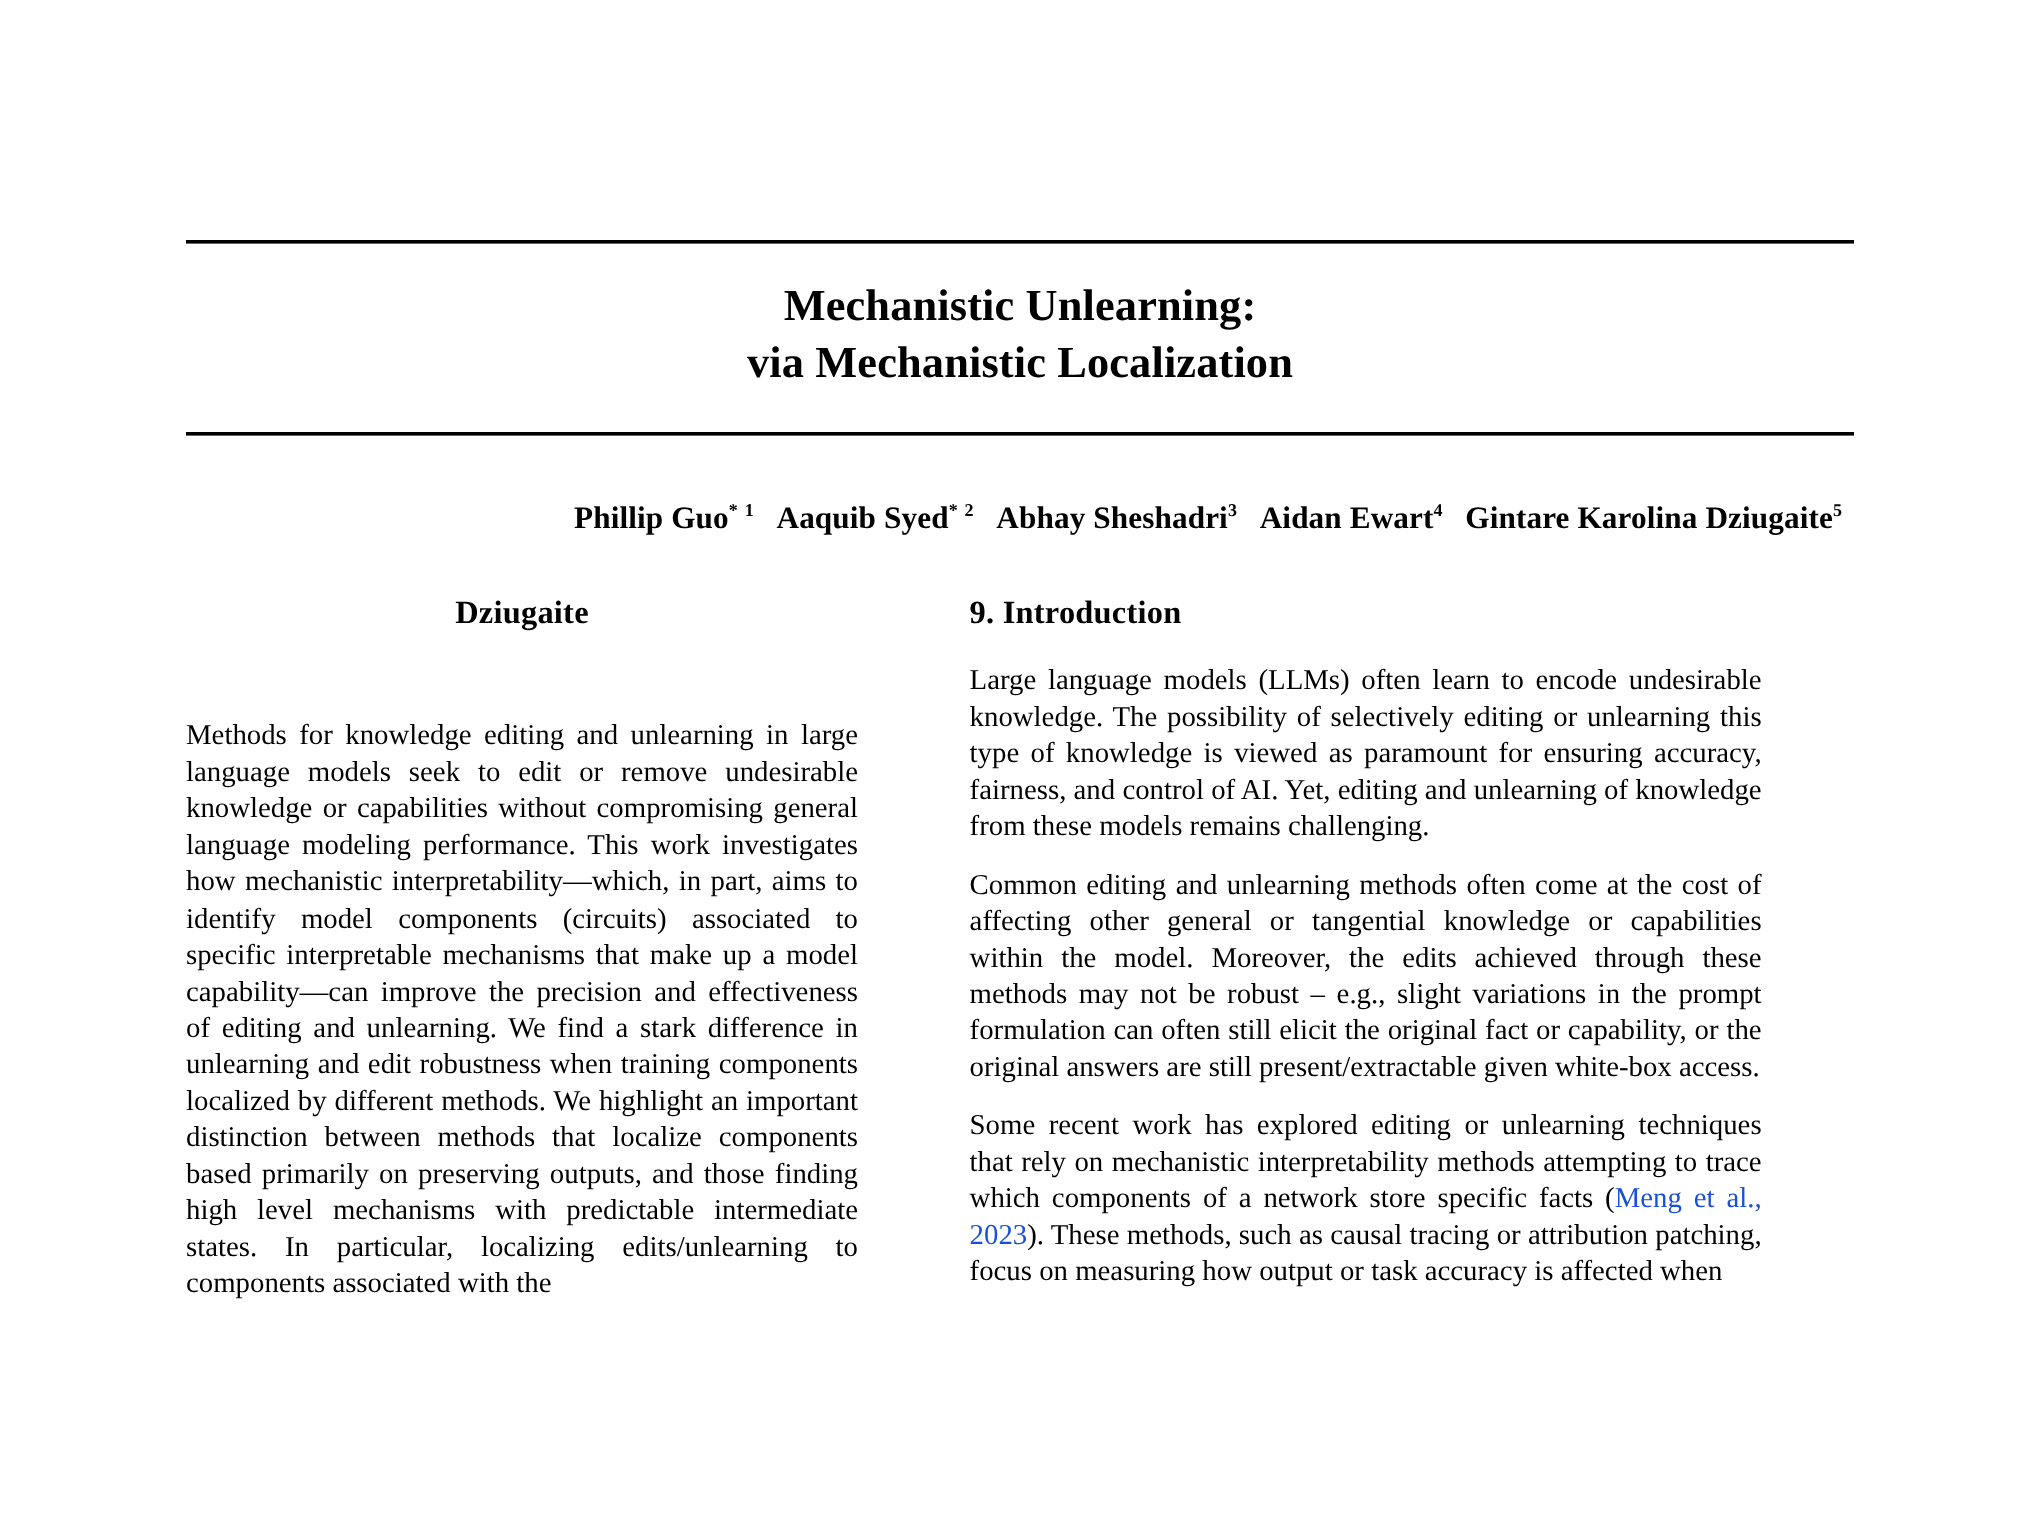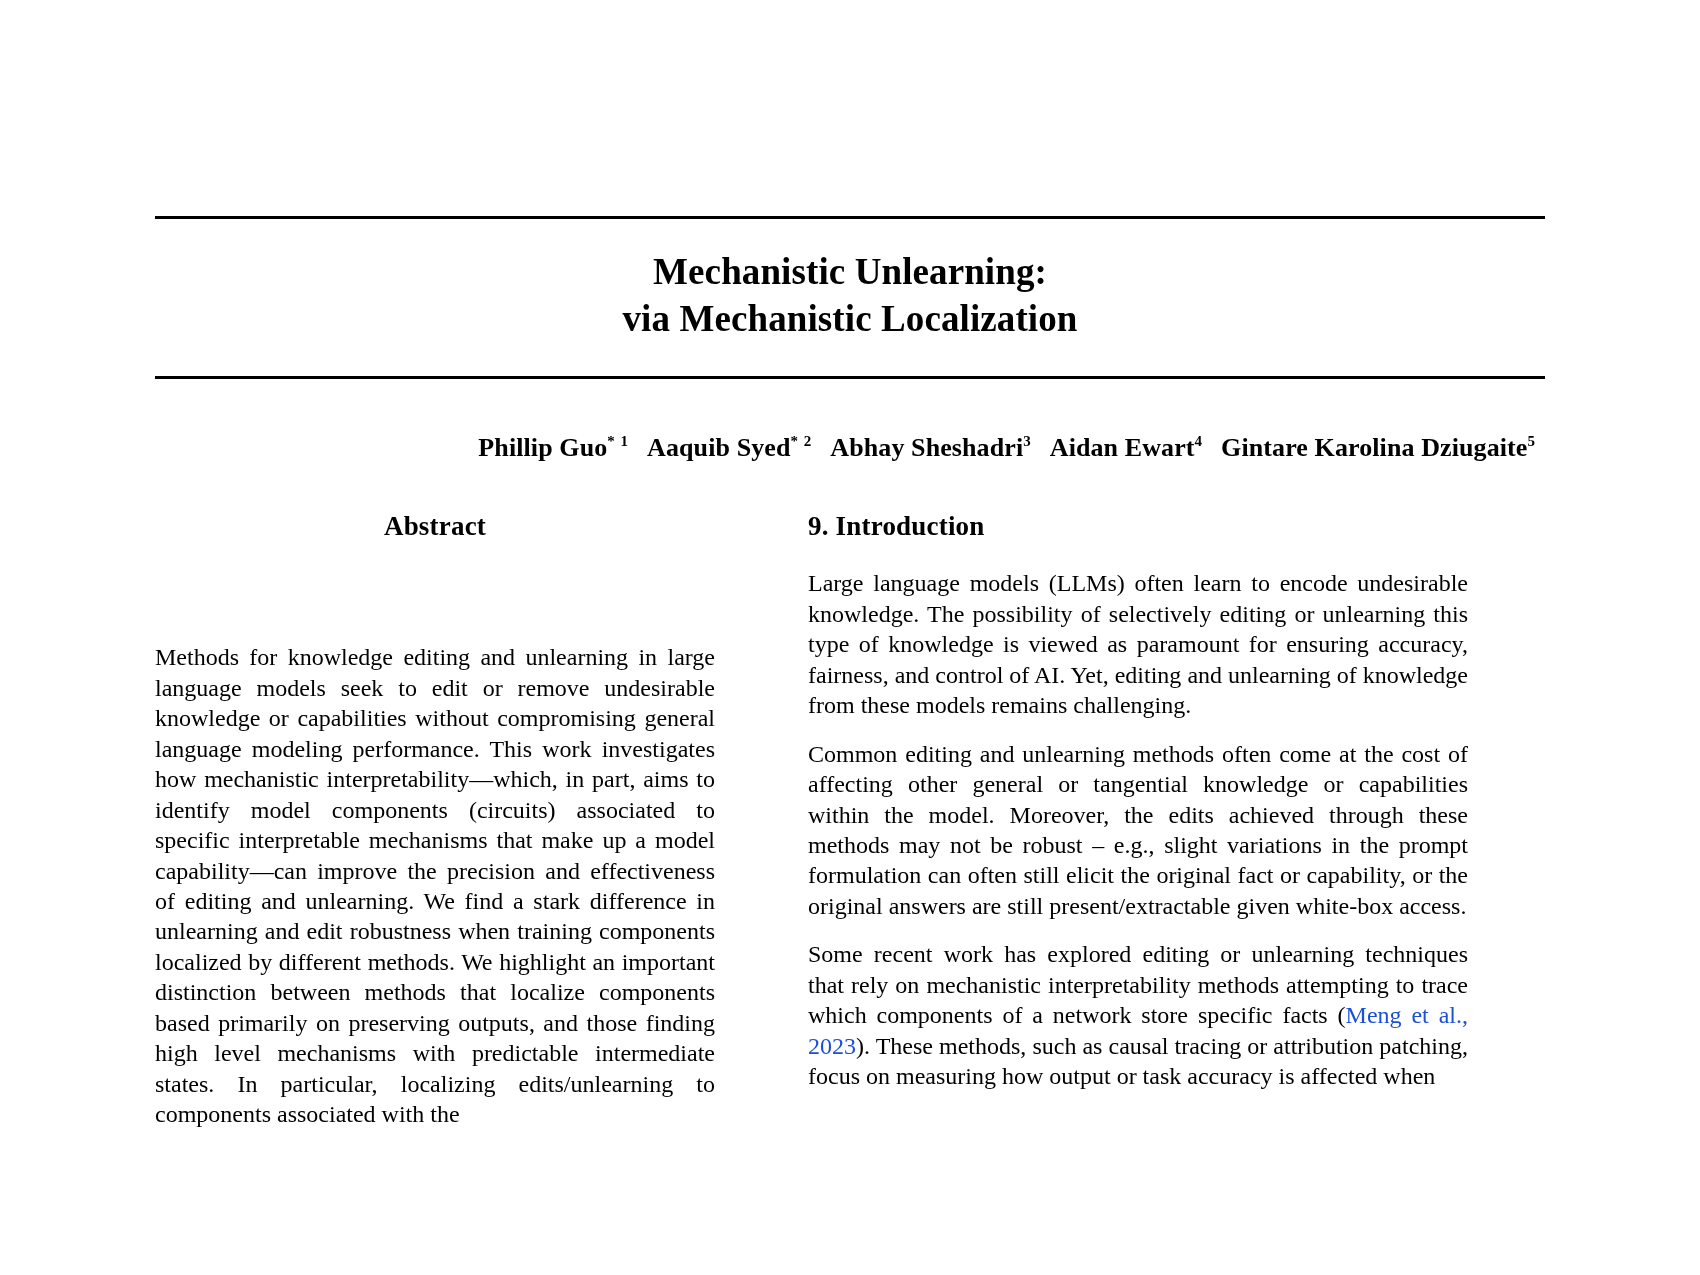--- a/index.html
+++ b/index.html
@@ -16,21 +16,21 @@
   }
   .page {
     position: relative;
     width: 1700px;
     height: 1275px;
     background: #ffffff;
   }
   .content {
     position: absolute;
     left: 155px;
-    top: 16px;
+    top: 0;
     width: 1390px;
   }
   .rule {
     border: 0;
     border-top: 3px solid #000;
     margin: 0;
     width: 100%;
   }
   .rule-top { margin-top: 200px; }
   .rule-bottom { margin-top: 26px; }
@@ -81,21 +81,21 @@
     margin: 0 0 0 0;
     letter-spacing: 0.2px;
   }
   .abstract-heading {
     text-align: center;
     font-size: 28px;
     font-weight: bold;
     margin-bottom: 0;
   }
   .abstract-body {
-    margin-top: 100px;
+    margin-top: 72px;
   }
   p.para {
     font-size: 24px;
     line-height: 1.27;
     text-align: justify;
     text-justify: inter-word;
     margin: 0 0 18px 0;
     hyphens: auto;
   }
   .col-right p.para:first-of-type { margin-top: 26px; }
@@ -120,21 +120,21 @@
 
     <hr class="rule rule-bottom">
 
     <div class="authors">
       <span class="author"><span>Phillip Guo</span><span class="sup">* 1</span></span><span class="author"><span>Aaquib Syed</span><span class="sup">* 2</span></span><span class="author"><span>Abhay Sheshadri</span><span class="sup">3</span></span><span class="author"><span>Aidan Ewart</span><span class="sup">4</span></span><span class="author"><span>Gintare Karolina Dziugaite</span><span class="sup">5</span></span>
     </div>
 
     <div class="columns">
 
       <div class="col col-left">
-        <h2 class="section abstract-heading">Abstract</h2>
+        <h2 class="section abstract-heading">Dziugaite</h2>
         <div class="abstract-body">
           <p class="para">Methods for knowledge editing and unlearning in large language models seek to edit or remove undesirable knowledge or capabilities without compromising general language modeling performance. This work investigates how mechanistic interpretability—which, in part, aims to identify model components (circuits) associated to specific interpretable mechanisms that make up a model capability—can improve the precision and effectiveness of editing and unlearning. We find a stark difference in unlearning and edit robustness when training components localized by different methods. We highlight an important distinction between methods that localize components based primarily on preserving outputs, and those finding high level mechanisms with predictable intermediate states. In particular, localizing edits/unlearning to components associated with the</p>
         </div>
       </div>
 
       <div class="col col-right">
         <h2 class="section intro-heading">9. Introduction</h2>
         <p class="para">Large language models (LLMs) often learn to encode undesirable knowledge. The possibility of selectively editing or unlearning this type of knowledge is viewed as paramount for ensuring accuracy, fairness, and control of AI. Yet, editing and unlearning of knowledge from these models remains challenging.</p>
         <p class="para">Common editing and unlearning methods often come at the cost of affecting other general or tangential knowledge or capabilities within the model. Moreover, the edits achieved through these methods may not be robust – e.g., slight variations in the prompt formulation can often still elicit the original fact or capability, or the original answers are still present/extractable given white-box access.</p>
         <p class="para"><span>Some recent work has explored editing or unlearning techniques that rely on mechanistic interpretability methods attempting to trace which components of a network store specific facts (</span><a class="cite" href="#">Meng et al., 2023</a><span>). These methods, such as causal tracing or attribution patching, focus on measuring how output or task accuracy is affected when</span></p>

